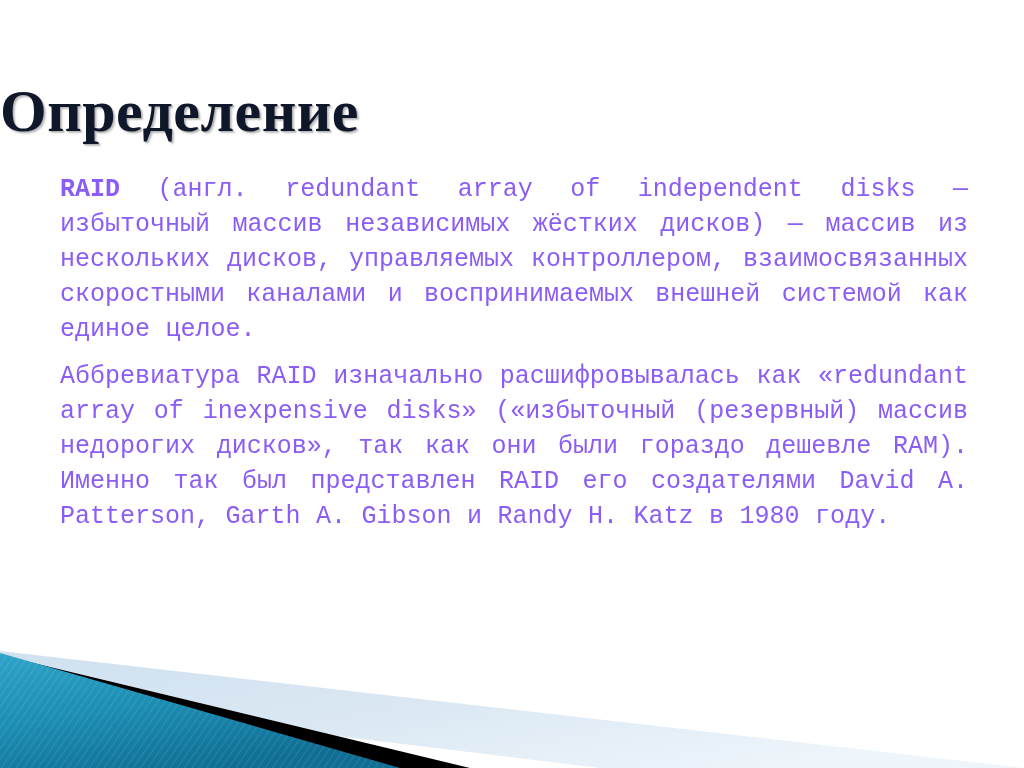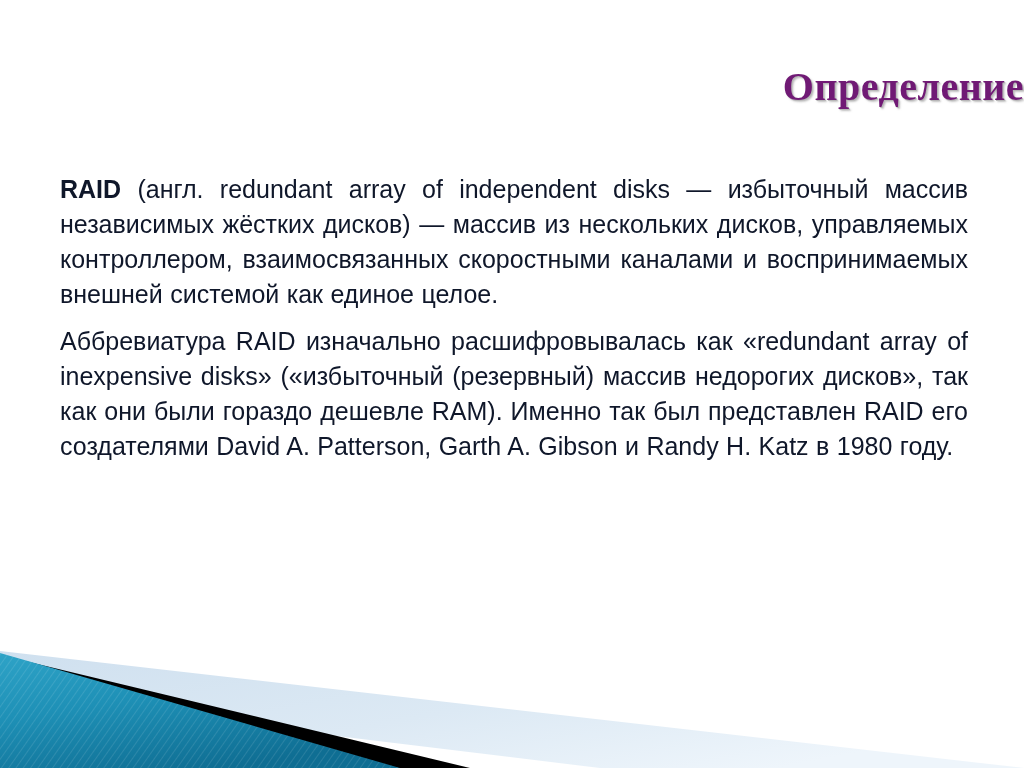--- a/index.html
+++ b/index.html
@@ -24,47 +24,47 @@
     background: #ffffff;
     overflow: hidden;
   }
 
   
   .slide-title {
     position: absolute;
     left: 0;
     right: 0;
     top: 38px;
-    text-align: right;
+    text-align: left;
     font-family: "Liberation Serif", "DejaVu Serif", serif;
     font-weight: bold;
-    font-size: 40px;
+    font-size: 60px;
     line-height: 1.12;
     letter-spacing: 0.5px;
-    color: #701a75;
+    color: #0f172a;
     text-shadow: 1px 1px 0 #b8b8b8, 2px 2px 2px rgba(140,140,140,0.55);
     white-space: nowrap;
   }
 
   
   .body-block {
     position: absolute;
     left: 60px;
     top: 172px;
     width: 908px;
   }
 
   .para {
     margin: 0 0 12px 0;
     text-align: justify;
     text-justify: inter-word;
-    font-family: Liberation Sans, sans-serif;
+    font-family: Liberation Mono, monospace;
     font-size: 25px;
     line-height: 35px;
-    color: #0f172a;
+    color: #8b5cf6;
     word-spacing: 0.5px;
   }
   .para:last-child { margin-bottom: 0; }
 
   .para b, .para .bold {
     font-weight: bold;
   }
 
   
   .footer-deco {

